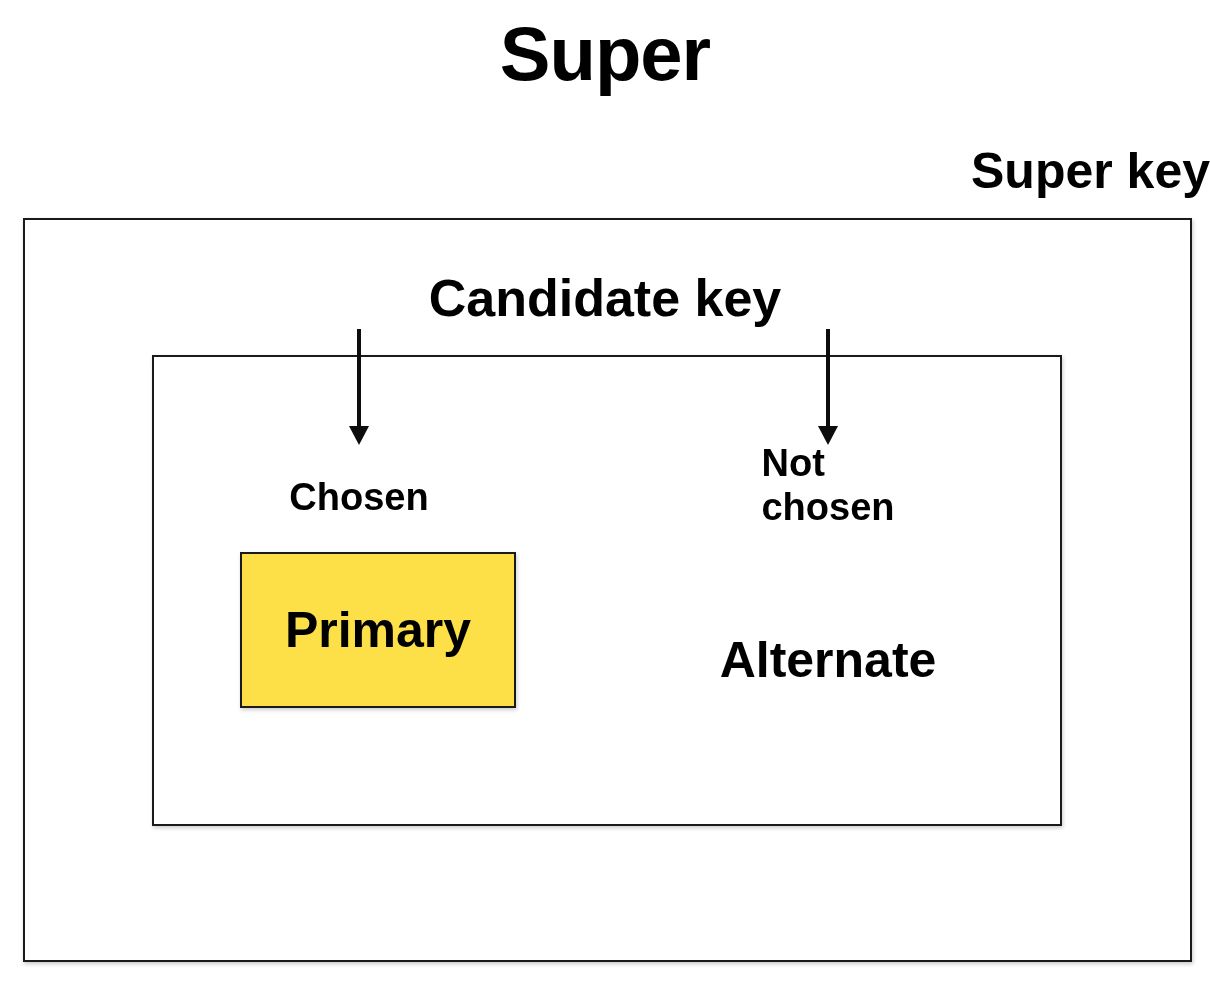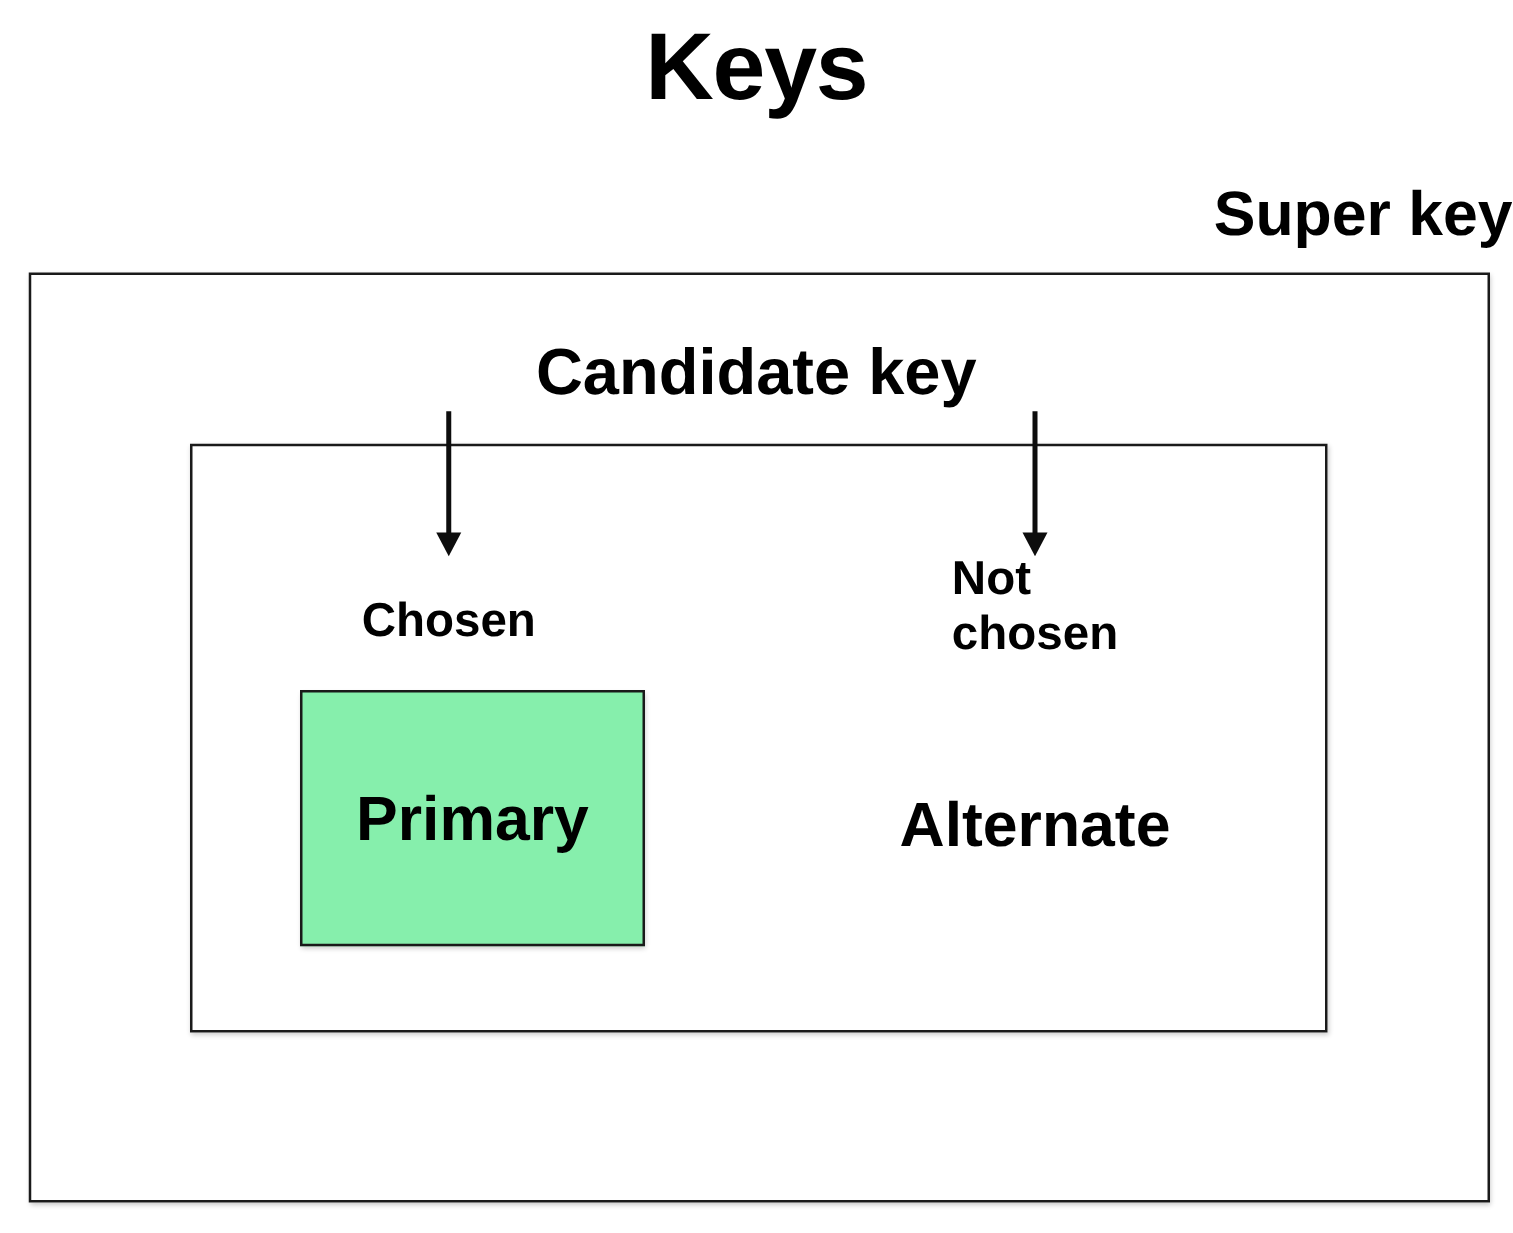--- a/index.html
+++ b/index.html
@@ -89,24 +89,24 @@
     font-size: 38px;
     line-height: 1.16;
     white-space: pre-line;
     z-index: 6;
   }
   .primary-box {
     position: absolute;
     left: 240px;
     top: 552px;
     width: 276px;
-    height: 205px;
+    height: 156px;
     border: 2px solid var(--border, #1a1a1a);
     box-sizing: border-box;
-    background: #86efac;
+    background: #fde047;
     box-shadow: 1px 2px 4px rgba(0,0,0,0.2);
     display: flex;
     align-items: center;
     justify-content: center;
     z-index: 4;
   }
   .primary-label {
     font-size: 50px;
     white-space: nowrap;
   }
@@ -116,21 +116,21 @@
     transform: translate(-50%, -50%);
     font-size: 50px;
     z-index: 6;
   }
 </style>
 </head>
 <body>
 
 <div class="canvas">
 
-  <div class="label page-title">Keys</div>
+  <div class="label page-title">Super</div>
 
   <div class="label super-key-label">Super key</div>
 
   <div class="outer-box"></div>
 
   <div class="label candidate-key-label">Candidate key</div>
 
   <div class="inner-box"></div>
 
   <svg class="arrow arrow-left" width="26" height="118" viewBox="0 0 26 118">

